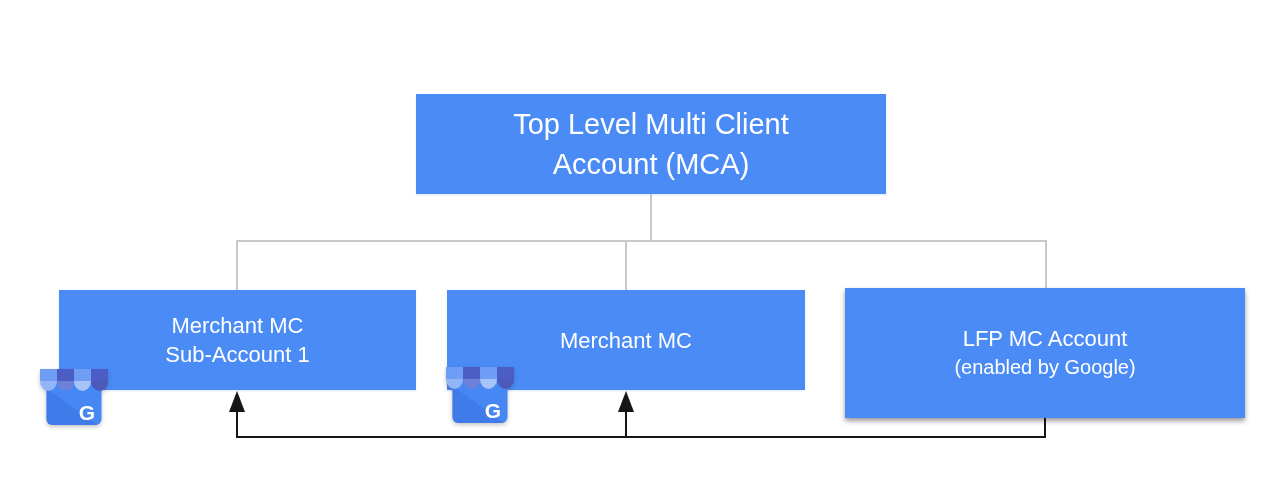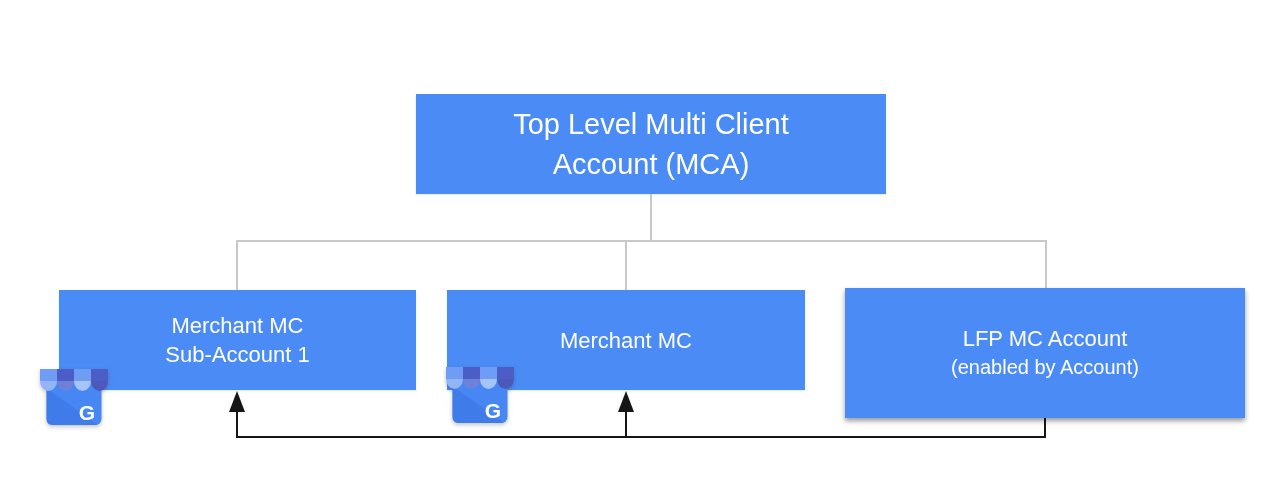--- a/index.html
+++ b/index.html
@@ -94,21 +94,21 @@
     <span>Merchant MC</span>
     <span>Sub-Account 1</span>
   </div>
 
   <div class="node node-child node-sub2">
     <span>Merchant MC</span>
   </div>
 
   <div class="node node-child node-lfp">
     <span>LFP MC Account</span>
-    <span class="line-small">(enabled by Account)</span>
+    <span class="line-small">(enabled by Google)</span>
   </div>
 
   <svg class="gmb-icon gmb-1" viewBox="0 0 68 62" xmlns="http://www.w3.org/2000/svg">
     <rect x="6.5" y="13" width="55" height="46" rx="6" fill="#4687f4"></rect>
     <path d="M6.5,22 L58,59 L12.5,59 Q6.5,59 6.5,53 Z" fill="#3a73e0" fill-opacity="0.55"></path>
     <g>
       <rect x="0" y="3" width="17" height="12" fill="#6f9df5"></rect>
       <rect x="17" y="3" width="17" height="12" fill="#4c5ec5"></rect>
       <rect x="34" y="3" width="17" height="12" fill="#6f9df5"></rect>
       <rect x="51" y="3" width="17" height="12" fill="#4c5ec5"></rect>

